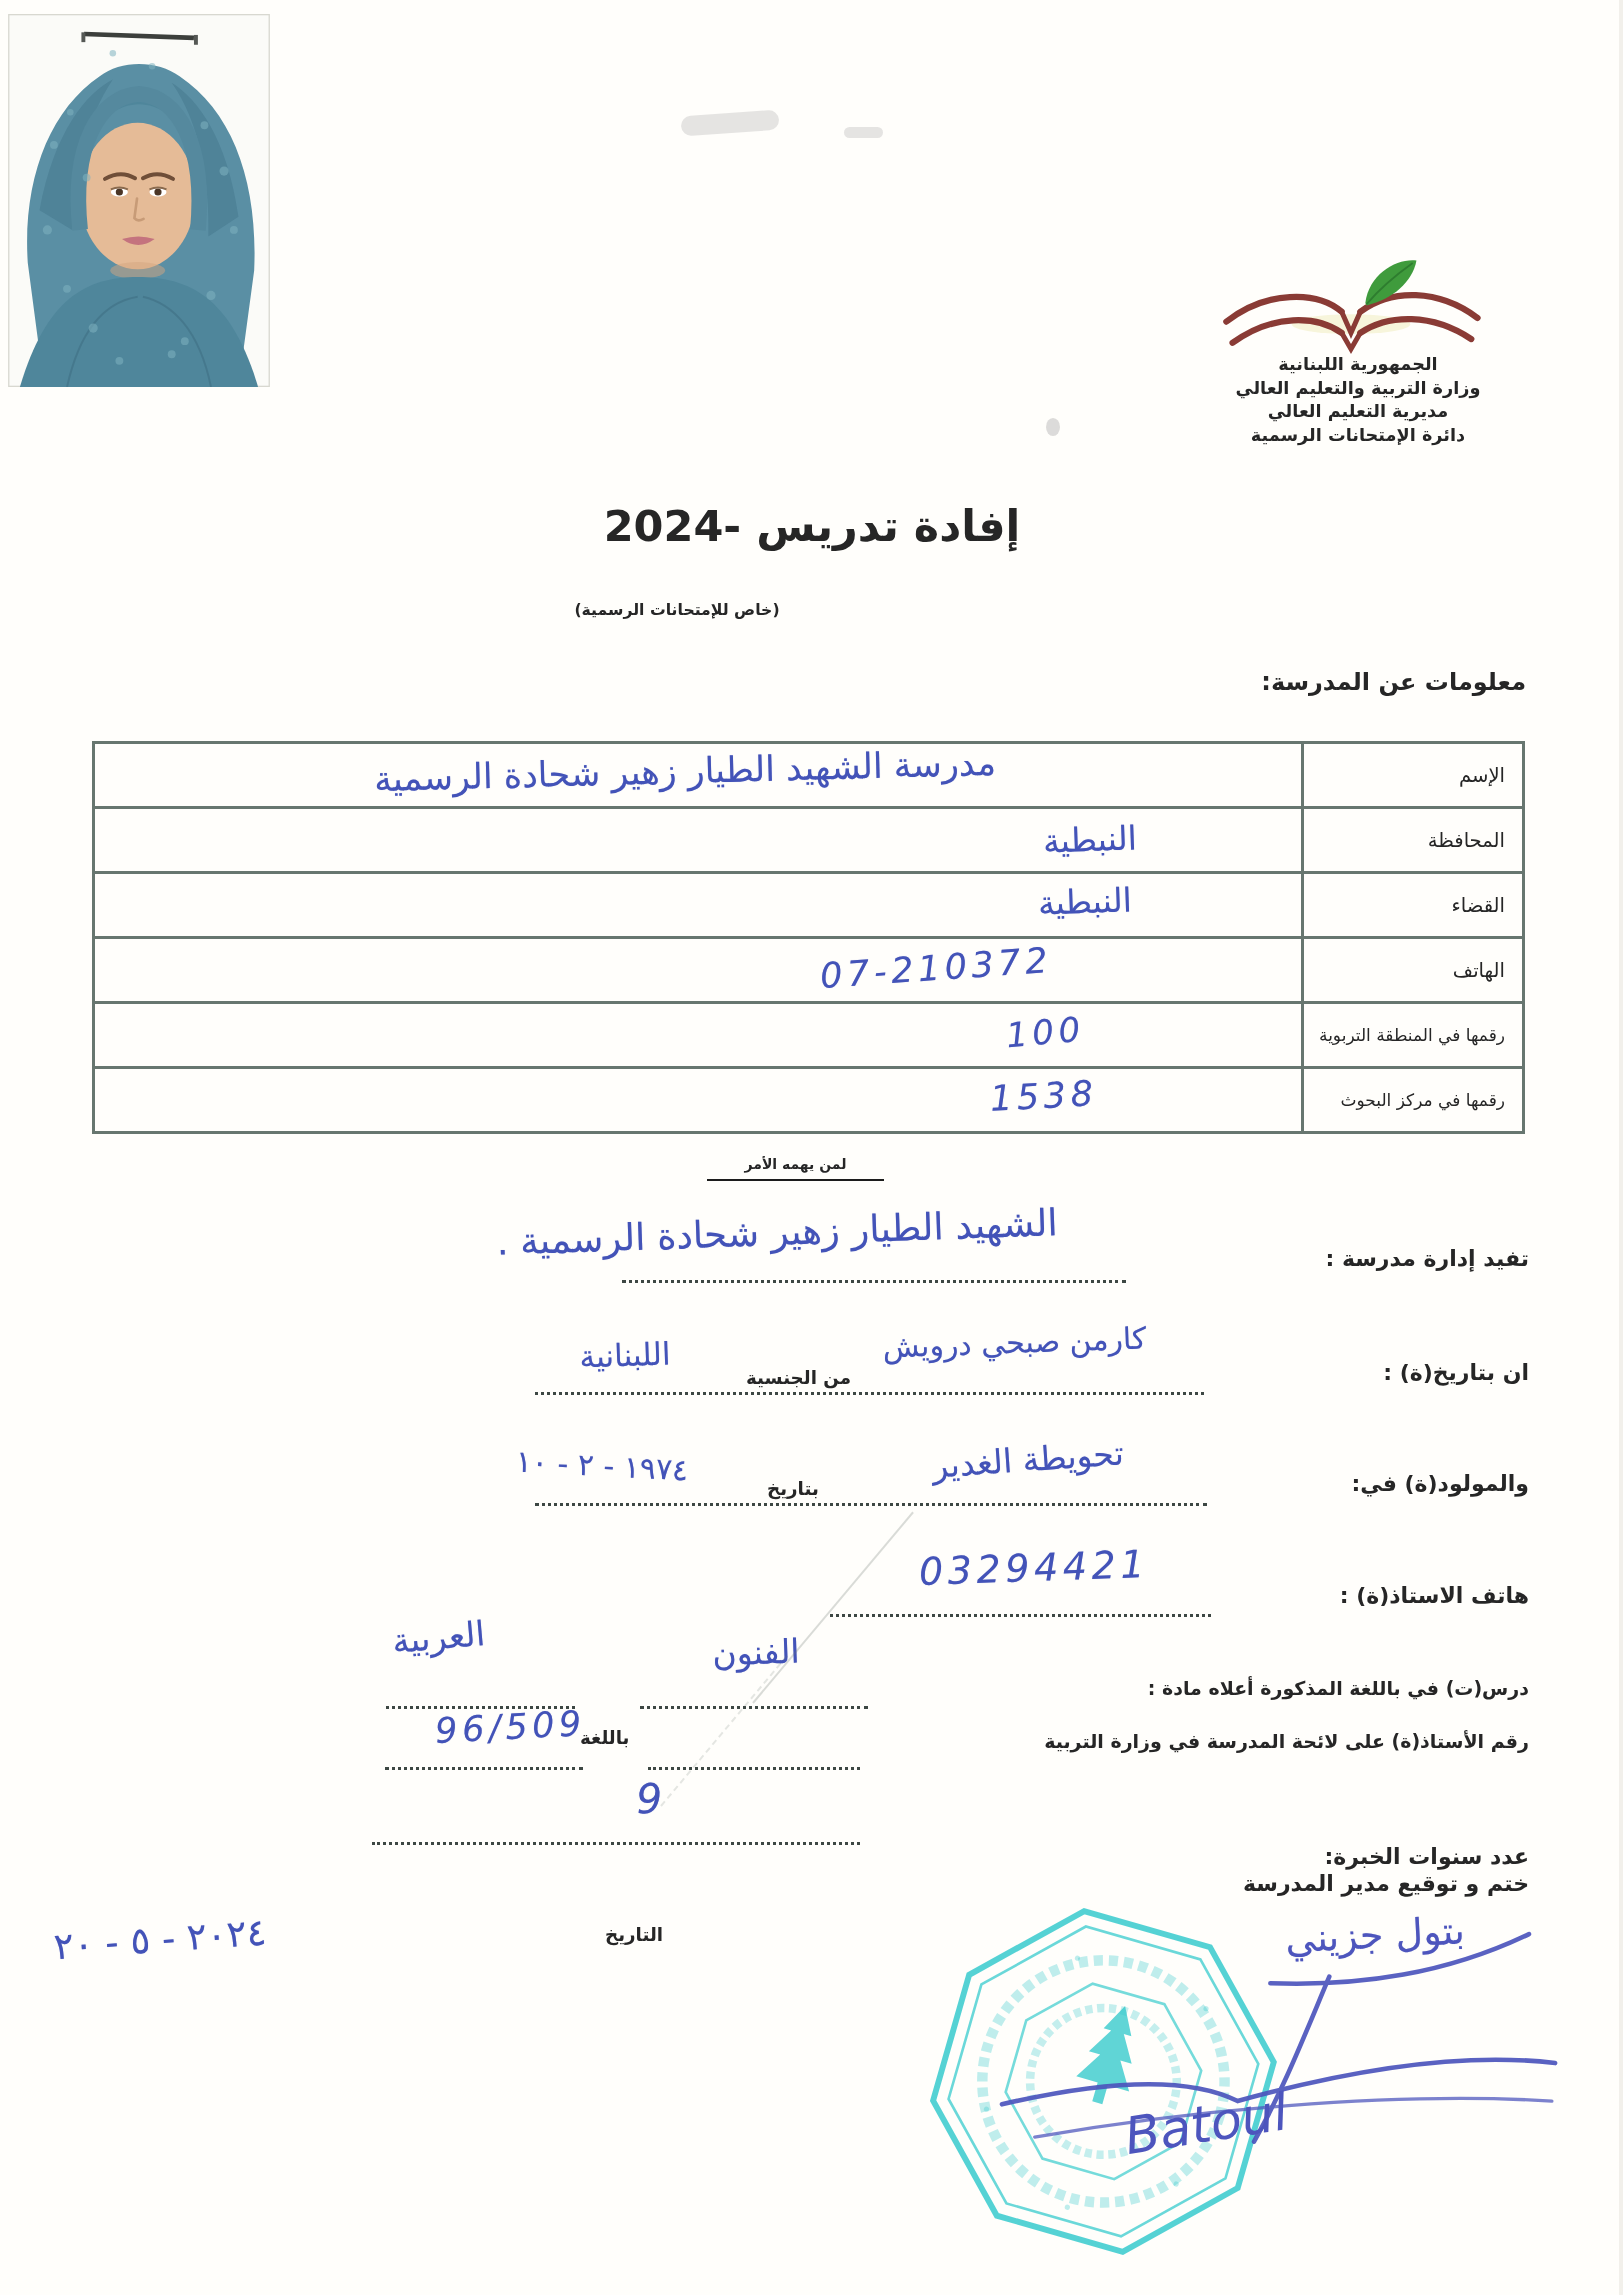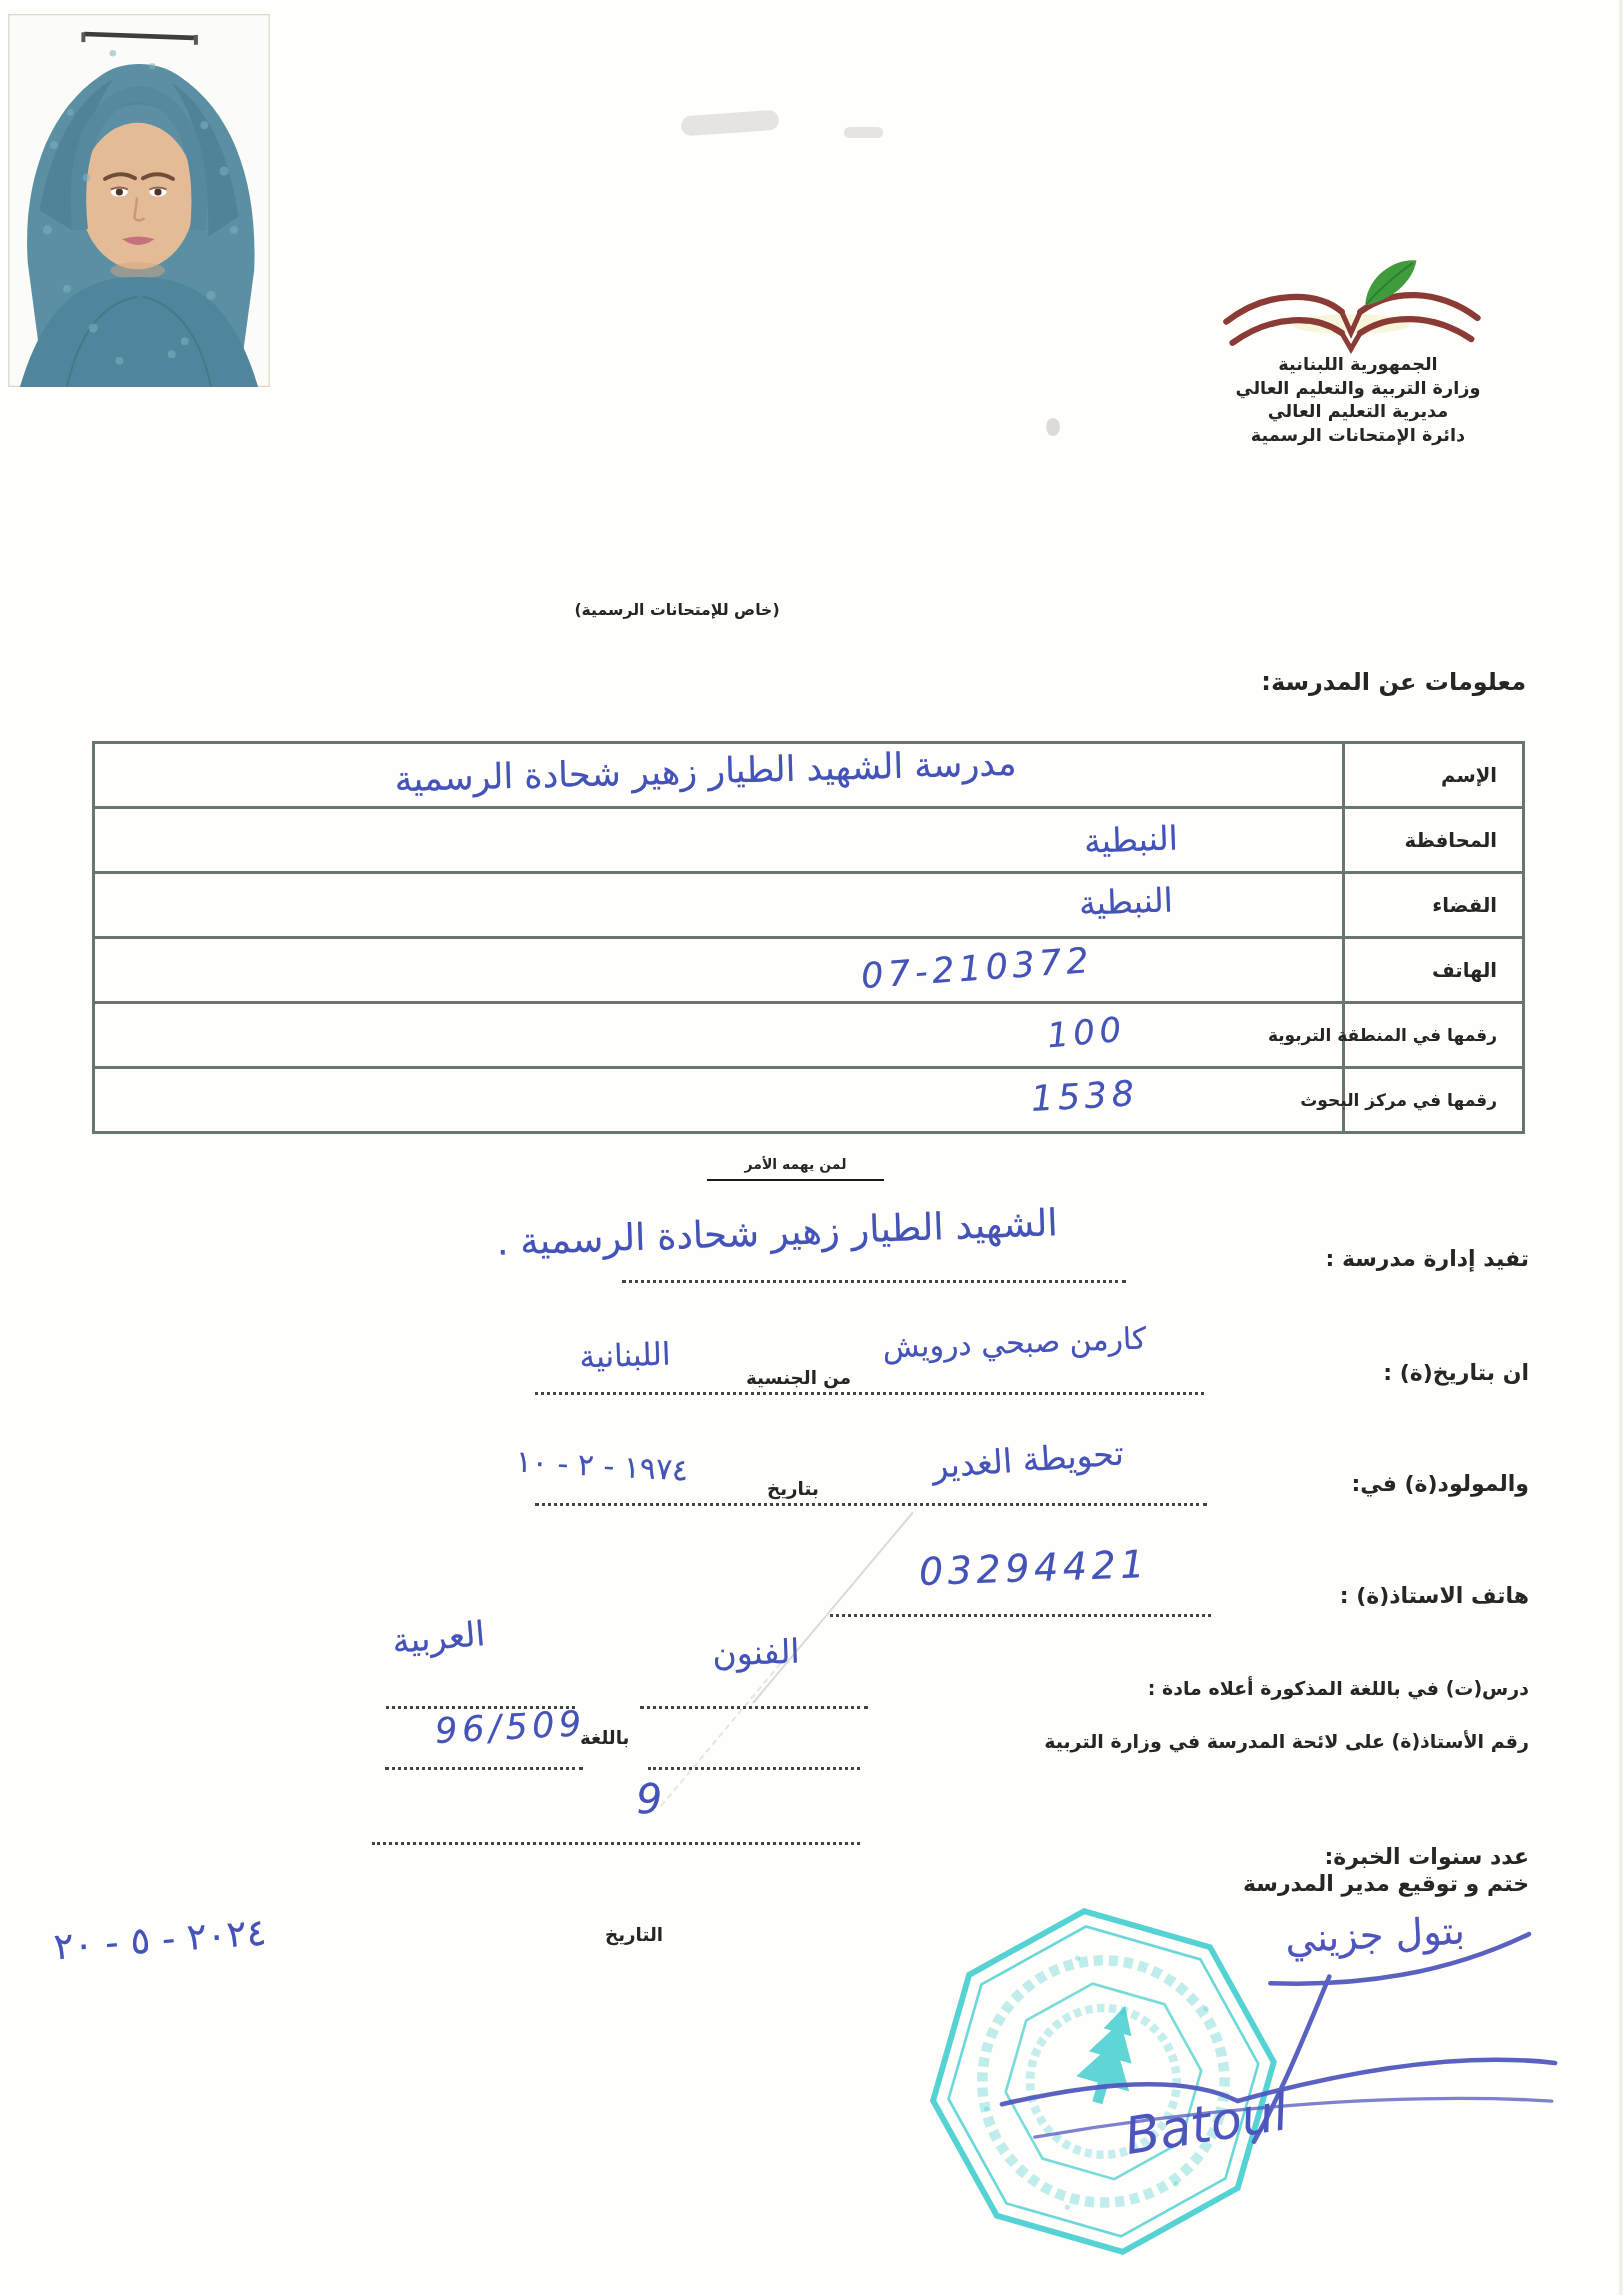--- a/index.html
+++ b/index.html
@@ -15,21 +15,21 @@
   #photo{left:7.9px;top:14.4px;width:262px;height:373px;}
   #logo{left:1217px;top:254px;width:268px;height:144px;}
   #ministry{left:1224px;top:353px;width:268px;text-align:center;font-weight:700;font-size:17.7px;line-height:23.6px;}
   #title{left:550px;top:501px;width:524px;text-align:center;font-weight:700;font-size:43px;}
   #subtitle{left:569px;top:600px;width:216px;text-align:center;font-weight:700;font-size:15.7px;}
   #info-heading{right:97px;top:668px;font-weight:700;font-size:24px;}
   
   #tbl{left:92px;top:741px;width:1433px;height:393px;border:3.9px solid #67766f;box-sizing:border-box;display:flex;flex-direction:column;direction:rtl;background:#fffefb;}
   .trow{flex:1;display:flex;border-bottom:3.3px solid #67766f;min-height:0;}
   .trow:last-child{border-bottom:none;}
-  .tlab{width:180px;border-left:3.3px solid #67766f;display:flex;align-items:center;padding-right:25px;box-sizing:border-box;font-weight:700;font-size:19.6px;white-space:nowrap;}
+  .tlab{width:221px;border-left:3.3px solid #67766f;display:flex;align-items:center;padding-right:17px;box-sizing:border-box;font-weight:400;font-size:19.6px;white-space:nowrap;}
   .tlab.small{font-size:17px;}
   .tval{flex:1;position:relative;}
   .tval .hw{position:absolute;}
   #hv0{left:0;right:26px;top:6.5px;text-align:center;font-size:35px;transform:rotate(-1.5deg);}
   #hv1{right:164px;top:10.5px;font-size:33px;transform:rotate(-2deg);}
   #hv2{right:169px;top:7.9px;font-size:33px;transform:rotate(-2deg);}
   #hv3{right:249px;top:9.2px;font-size:35px;transform:rotate(-4deg);}
   #hv4{right:216px;top:7.9px;font-size:34px;transform:rotate(-5deg);}
   #hv5{right:204px;top:6.5px;font-size:35px;transform:rotate(-3deg);}
   
@@ -141,20 +141,21 @@
     <path d="M240 80 C262 54 286 34 314 14" stroke="#2e7d2f" stroke-width="3" fill="none"></path>
   </svg>
 
   <div id="ministry" class="p">
     <div>الجمهورية اللبنانية</div>
     <div>وزارة التربية والتعليم العالي</div>
     <div>مديرية التعليم العالي</div>
     <div>دائرة الإمتحانات الرسمية</div>
   </div>
 
+  <div id="title" class="p">إفادة تدريس -2024</div>
   <div id="subtitle" class="p">(خاص للإمتحانات الرسمية)</div>
 
   <div id="info-heading" class="p">معلومات عن المدرسة:</div>
 
   <div id="tbl" class="p">
     <div class="trow">
       <div class="tlab">الإسم</div>
       <div class="tval">
           <span id="hv0" class="hw">مدرسة الشهيد الطيار زهير شحادة الرسمية</span>
         </div>

